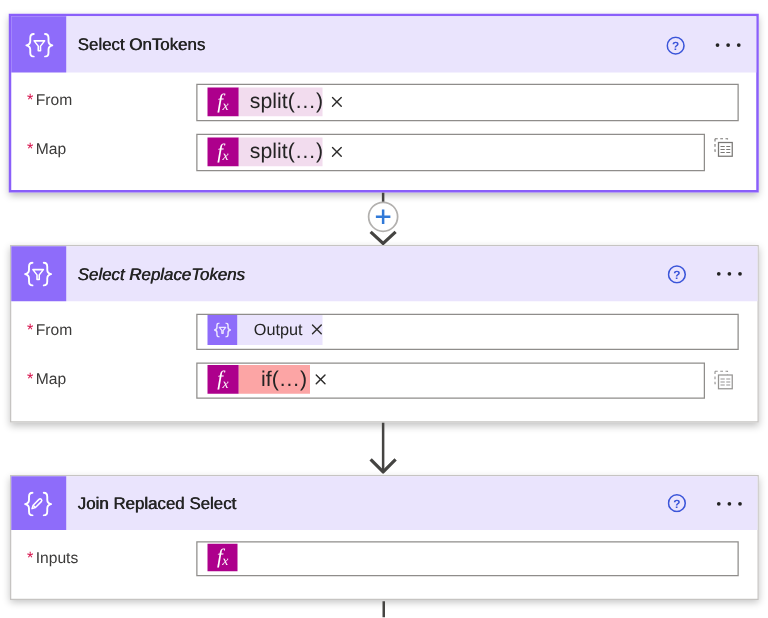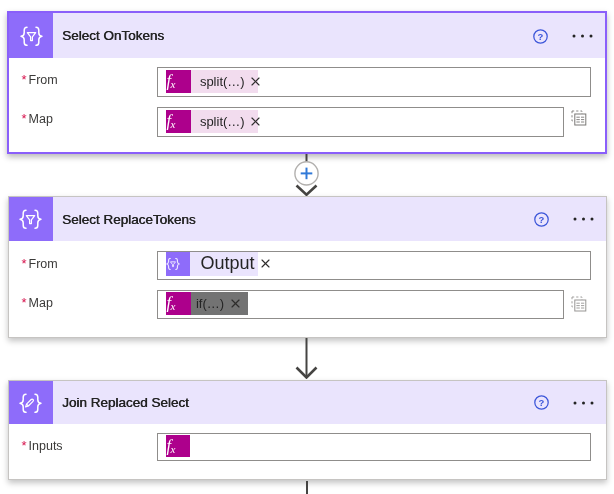--- a/index.html
+++ b/index.html
@@ -6,22 +6,22 @@
   #stage{position:relative;width:614px;height:494px;background:#ffffff;overflow:hidden;
          font-family:"Liberation Sans", sans-serif;}
   .card{position:absolute;background:#fff;box-sizing:border-box;}
   .hdr{position:absolute;background:#eae4fd;}
   .iconsq{position:absolute;background:#8e6cfa;display:flex;align-items:center;justify-content:center;}
   .title{position:absolute;font-size:13.5px;font-weight:normal;color:#242424;white-space:nowrap;line-height:15px;text-shadow:0.45px 0 0 currentColor;}
   .lbl{position:absolute;font-size:12.5px;color:#3b3a39;white-space:nowrap;line-height:15px;}
   .lbl .ast{color:#d6114b;font-size:13px;margin-right:2px;}
   .inp{position:absolute;background:#fff;border:1px solid #8f8d8b;box-sizing:border-box;}
   .pill{position:absolute;display:flex;align-items:stretch;}
-  .pill .sq{display:flex;align-items:center;}
-  .pill .body{display:flex;align-items:center;font-size:13px;color:#242424;box-sizing:border-box;}
+  .pill .sq{display:flex;align-items:center;justify-content:center;}
+  .pill .body{display:flex;align-items:center;font-size:17px;color:#242424;box-sizing:border-box;}
   .fxg{font-family:"Liberation Serif", serif;font-style:italic;color:#fff;line-height:1;}
   .xg{margin-left:6.5px;display:inline-block;}
   .help{position:absolute;}
   .dots{position:absolute;display:flex;}
   svg{display:block;}
 </style>
 </head>
 <body>
 <div id="stage">
 
@@ -111,21 +111,21 @@
     <svg width="23" height="20.5" viewBox="0 0 23 19.5" style="margin-top:1.5px;">
       <g stroke="#ffffff" stroke-width="1.5" fill="none" stroke-linecap="round" stroke-linejoin="round">
         <path d="M7.0,0.7 C5.0,0.7 4.2,1.9 4.2,3.8 L4.2,6.2 C4.2,8.2 3.1,9.4 1.1,9.75 C3.1,10.1 4.2,11.3 4.2,13.3 L4.2,15.7 C4.2,17.6 5.0,18.8 7.0,18.8"></path>
         <path d="M16.0,0.7 C18.0,0.7 18.8,1.9 18.8,3.8 L18.8,6.2 C18.8,8.2 19.9,9.4 21.9,9.75 C19.9,10.1 18.8,11.3 18.8,13.3 L18.8,15.7 C18.8,17.6 18.0,18.8 16.0,18.8"></path>
       </g>
       <g stroke="#ffffff" stroke-width="1.25" fill="none" stroke-linejoin="round">
         <path d="M7.3,6.2 L15.7,6.2 L12.4,10.4 L12.4,14.1 L10.6,14.1 L10.6,10.4 Z"></path>
       </g>
     </svg>
   </div>
-  <div class="title" style="left:62px;top:211.5px;">Select ReplaceTokens</div>
+  <div class="title" style="left:62px;top:211.5px;font-style:italic;">Select ReplaceTokens</div>
   <div class="help" style="left:533.5px;top:211.5px;">
     <svg width="15" height="15" viewBox="0 0 15 15">
       <circle cx="7.5" cy="7.5" r="6.7" fill="none" stroke="#3b55d9" stroke-width="1.25"></circle>
       <text x="7.5" y="11" font-size="9.5" font-weight="bold" fill="#3b55d9" text-anchor="middle" font-family="Liberation Sans, sans-serif">?</text>
     </svg>
   </div>
   <div class="dots" style="left:572.5px;top:217.3px;">
       <svg width="21" height="4" viewBox="0 0 21 4">
         <circle cx="2" cy="2" r="1.5" fill="#242424"></circle>
         <circle cx="10.5" cy="2" r="1.5" fill="#242424"></circle>
@@ -140,37 +140,37 @@
       <svg width="14" height="12" viewBox="0 0 23 19.5">
         <g stroke="#ece6ff" stroke-width="1.9" fill="none" stroke-linecap="round" stroke-linejoin="round">
           <path d="M7.0,0.7 C5.0,0.7 4.2,1.9 4.2,3.8 L4.2,6.2 C4.2,8.2 3.1,9.4 1.1,9.75 C3.1,10.1 4.2,11.3 4.2,13.3 L4.2,15.7 C4.2,17.6 5.0,18.8 7.0,18.8"></path>
           <path d="M16.0,0.7 C18.0,0.7 18.8,1.9 18.8,3.8 L18.8,6.2 C18.8,8.2 19.9,9.4 21.9,9.75 C19.9,10.1 18.8,11.3 18.8,13.3 L18.8,15.7 C18.8,17.6 18.0,18.8 16.0,18.8"></path>
         </g>
         <g stroke="#ece6ff" stroke-width="1.6" fill="none" stroke-linejoin="round">
           <path d="M7.3,6.2 L15.7,6.2 L12.4,10.4 L12.4,14.1 L10.6,14.1 L10.6,10.4 Z"></path>
         </g>
       </svg>
     </div>
-    <div class="body" style="background:#eae4fd;width:68px;padding-left:11px;font-size:18px;">Output<span class="xg" style="line-height:0;">
+    <div class="body" style="background:#eae4fd;width:68px;padding-left:11px;font-size:13px;justify-content:flex-end;">Output<span class="xg" style="line-height:0;">
           <svg width="9" height="9" viewBox="0 0 9 9">
             <g stroke="#2e2d2c" stroke-width="1.15" stroke-linecap="round">
               <line x1="1" y1="1" x2="8" y2="8"></line>
               <line x1="8" y1="1" x2="1" y2="8"></line>
             </g>
           </svg>
         </span></div>
   </div>
 
   <div class="lbl" style="left:21.5px;top:294.5px;"><span class="ast">*</span>Map</div>
   <div class="inp" style="left:157px;top:290px;width:406.5px;height:28.5px;"></div>
   <div class="pill" style="left:166.4px;top:292.2px;height:23px;">
     <div class="sq" style="width:24.5px;background:#ad008c;">
         <span class="fxg"><span style="font-size:16.5px;">f</span><span style="font-size:11px;position:relative;top:2px;left:-0.5px;">x</span></span>
       </div>
-    <div class="body" style="background:#737373;width:57.5px;padding-left:5px;">if(…)<span class="xg" style="line-height:0;">
+    <div class="body" style="background:#fca5a5;width:57.5px;padding-left:18px;">if(…)<span class="xg" style="line-height:0;">
           <svg width="9" height="9" viewBox="0 0 9 9">
             <g stroke="#2e2d2c" stroke-width="1.15" stroke-linecap="round">
               <line x1="1" y1="1" x2="8" y2="8"></line>
               <line x1="8" y1="1" x2="1" y2="8"></line>
             </g>
           </svg>
         </span></div>
   </div>
   <div style="position:absolute;left:570.5px;top:295.5px;opacity:0.78;">
     <svg width="16" height="16" viewBox="0 0 16 16">

